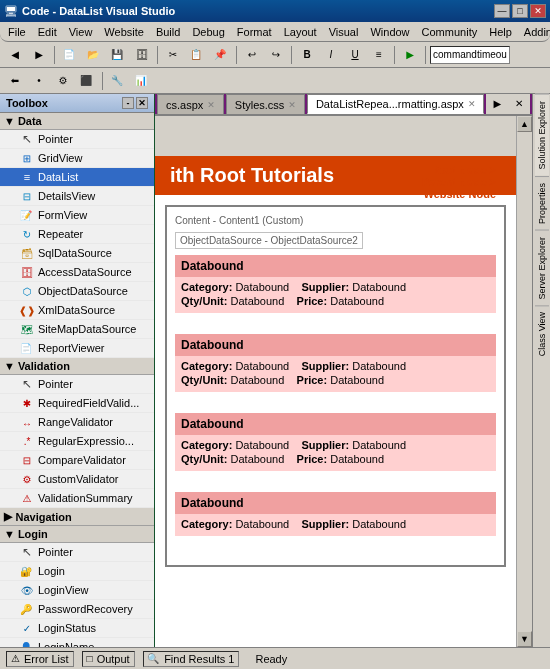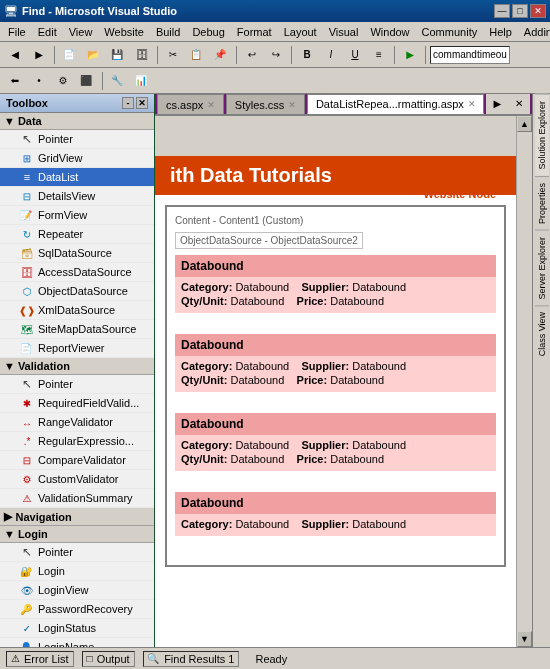--- a/index.html
+++ b/index.html
@@ -21,20 +21,21 @@
     .tb-btn { width: 16px; height: 14px; background: #c0c0c0; border: 1px solid #808080; font-size: 9px; display: flex; align-items: center; justify-content: center; cursor: pointer; color: #000; }
 
     
     .menu-bar {
       background: #d4d0c8;
       height: 20px;
       display: flex;
       align-items: center;
       border-bottom: 1px solid #808080;
       padding: 0 2px;
+      border-radius: 8px;
     }
     .menu-item { padding: 2px 6px; font-size: 11px; cursor: pointer; }
 
     
     .toolbar {
       background: #d4d0c8;
       height: 26px;
       display: flex;
       align-items: center;
       border-bottom: 1px solid #808080;
@@ -292,21 +293,21 @@
       overflow-y: auto;
       overflow-x: hidden;
     }
   </style>
 </head>
 <body>
 
 <div class="title-bar">
   <div class="title-bar-left">
     <span>🖥</span>
-    <span class="title-bar-text">Find - Microsoft Visual Studio</span>
+    <span class="title-bar-text">Code - DataList Visual Studio</span>
   </div>
   <div class="title-bar-controls">
     <div class="tb-btn">—</div>
     <div class="tb-btn">□</div>
     <div class="tb-btn" style="background:#c04040;color:white;">✕</div>
   </div>
 </div>
 
 <div class="menu-bar">
   <span class="menu-item">File</span>
@@ -519,21 +520,21 @@
 
         <div class="design-canvas">
 
           <div class="page-breadcrumb">
             <span class="breadcrumb-link">Root Node &gt;</span>
             <span class="breadcrumb-link">Parent Node &gt;</span>
             <span class="breadcrumb-link">Website Node</span>
           </div>
 
           <div class="page-title-section">
-            <span>ith Data Tutorials</span>
+            <span>ith Root Tutorials</span>
           </div>
 
           <div class="content-box">
             <div class="content-label">Content - Content1 (Custom)</div>
             <div class="datasource-label">ObjectDataSource - ObjectDataSource2</div>
 
             
             <div class="datalist-item">
               <div class="databound-header">
                 <span>Databound</span>

